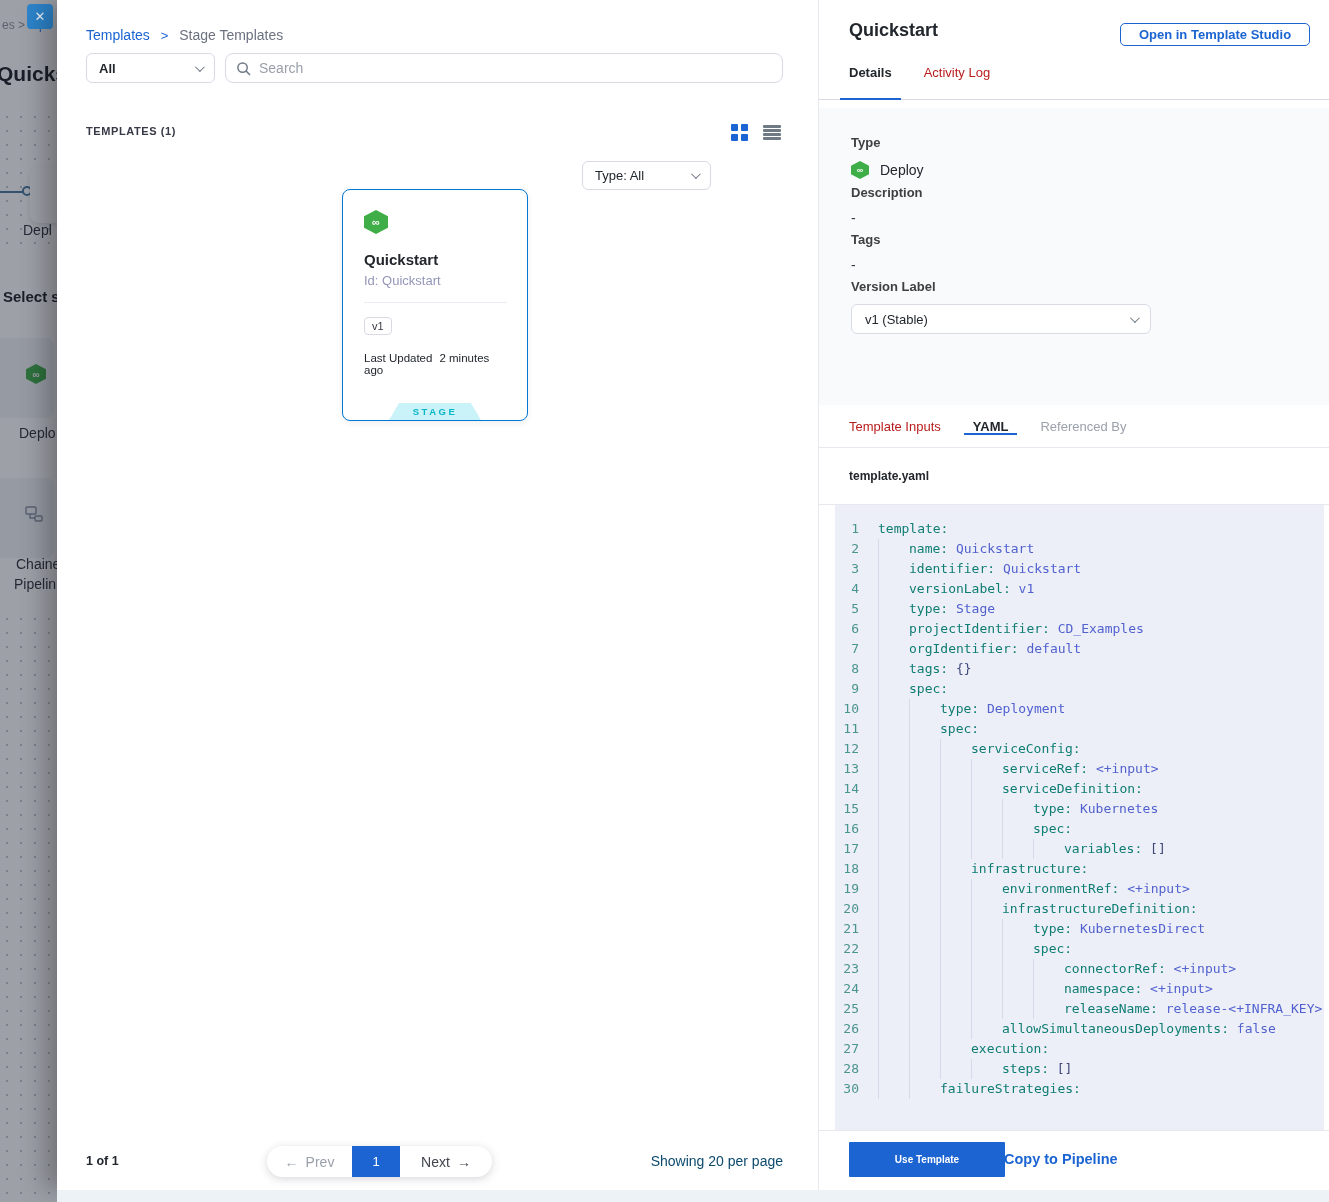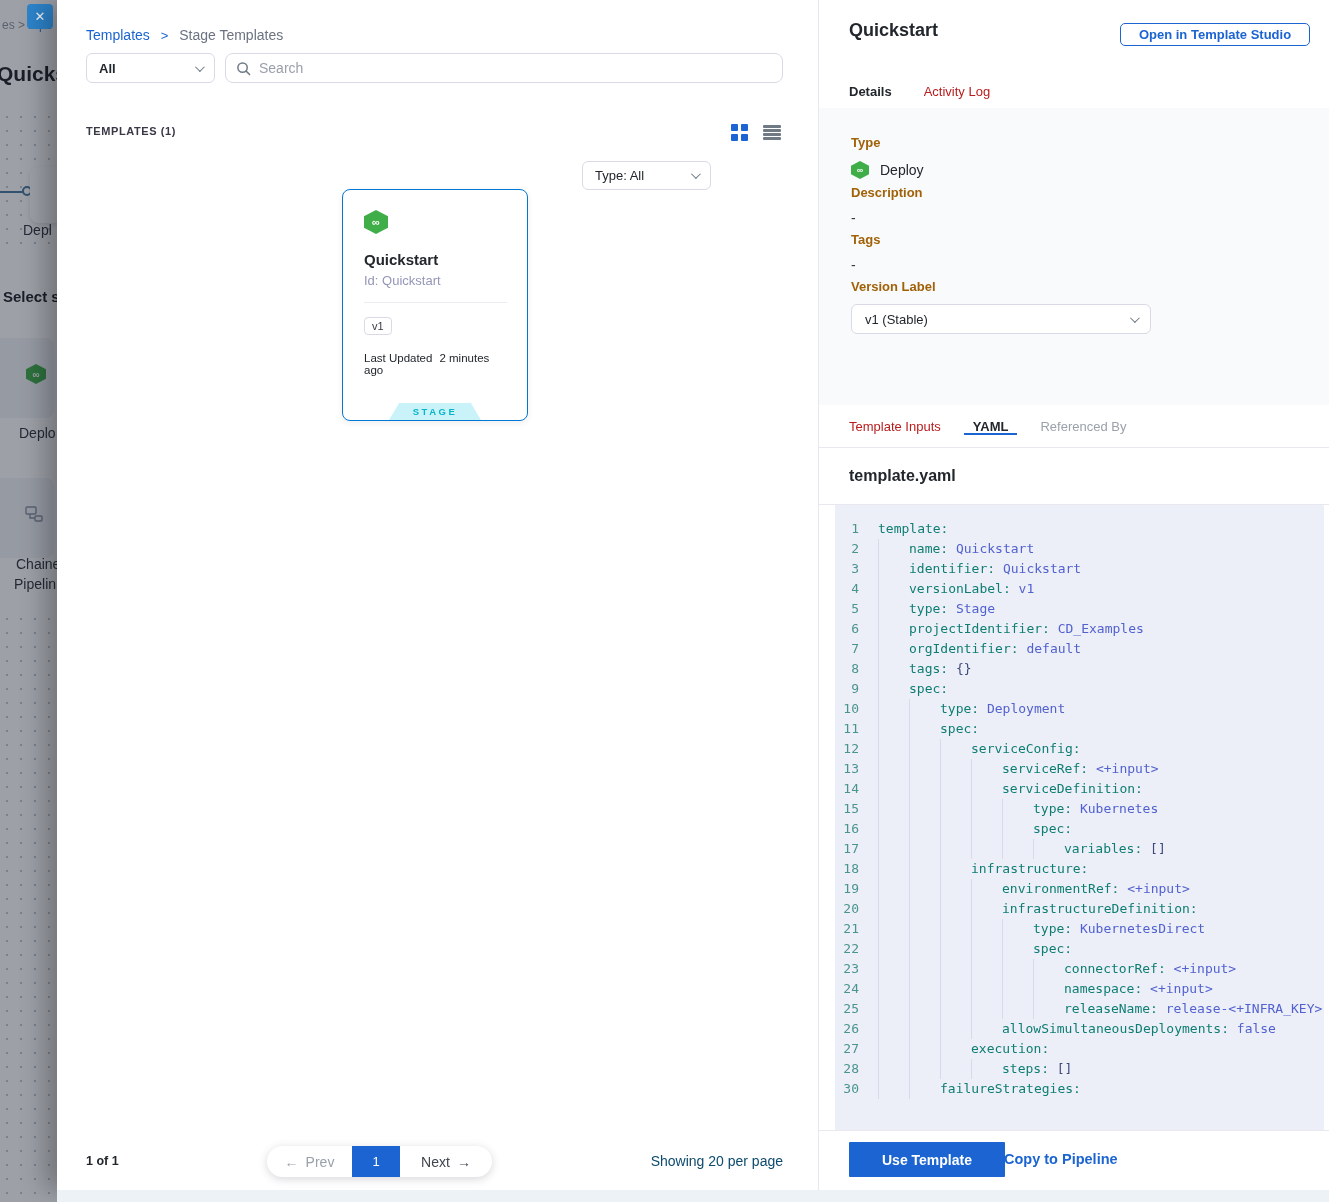--- a/index.html
+++ b/index.html
@@ -102,53 +102,53 @@
   .pager .pg-next{width:92px;display:flex;align-items:center;justify-content:center;gap:7px;
     color:#40454e;font-size:14px;cursor:pointer;}
   .showing{position:absolute;right:35px;top:1153px;font-size:14px;color:#0c4a6e;}
 
   
   .panel-right{position:relative;width:511px;height:100%;background:#fff;border-left:1px solid #e6e8ee;}
   .rp-title{position:absolute;left:30px;top:20px;font-size:18px;font-weight:700;}
   .open-studio{position:absolute;left:301px;top:23px;width:190px;height:23px;border:1.5px solid var(--accent);
     border-radius:5px;background:#fff;color:var(--accent);font-size:13px;font-weight:700;
     display:flex;align-items:center;justify-content:center;cursor:pointer;}
-  .tabs{position:absolute;left:0;top:81px;width:100%;height:38px;border-bottom:1px solid #d9dae6;
+  .tabs{position:absolute;left:0;top:62px;width:100%;height:38px;border-bottom:1px solid #d9dae6;
     display:flex;padding-left:21px;}
   .tab{padding:3px 9px 0;margin-right:14px;font-size:13px;color:#b91c1c;cursor:pointer;position:relative;}
   .tab.active{font-weight:700;color:#22272d;}
   .tab.active::after{content:"";position:absolute;left:0;right:0;bottom:-1px;height:2.5px;background:var(--accent);}
   .tab.muted{color:#9aa1ab;}
   .details-area{position:absolute;left:0;top:108px;width:100%;height:297px;background:#f9fafc;
     padding:27px 30px 0 32px;}
-  .dlabel{font-size:13px;font-weight:700;color:#a16207;}
+  .dlabel{font-size:13px;font-weight:700;color:#404040;}
   .dtype-row{margin-top:11px;display:flex;align-items:center;gap:11px;font-size:14px;color:#22272d;}
   .dval{margin-top:10px;font-size:14px;color:#383946;}
   .mt22{margin-top:6px;}
   .version-select{position:relative;margin-top:10px;width:300px;height:30px;background:#fff;
     border:1px solid #d9dae6;border-radius:6px;display:flex;align-items:center;padding:0 13px;
     font-size:13px;font-weight:500;cursor:pointer;}
   .version-select .chev{margin-left:auto;}
   .subtabs{position:absolute;left:0;top:405px;width:100%;height:43px;background:#fff;border-bottom:1px solid #e8e8ee;
     display:flex;padding-left:21px;align-items:flex-start;padding-top:11px;}
   .yaml-file-bar{position:absolute;left:0;top:448px;width:100%;height:57px;background:#fff;
     border-bottom:1px solid #e8e8ee;display:flex;align-items:center;padding-left:30px;
-    font-size:16px;font-weight:700;}
+    font-size:12px;font-weight:700;}
   .yaml-box{position:absolute;left:16px;right:5px;top:505px;height:625px;background:var(--yaml-bg);
     overflow:hidden;padding-top:14px;}
   .cl{height:20px;white-space:pre;font-family:"DejaVu Sans Mono","Liberation Mono",monospace;
     font-size:13px;line-height:20px;}
   .ln{display:inline-block;width:24px;text-align:right;margin-right:19px;color:var(--yaml-line-number);}
   .g{display:inline-block;width:31px;height:20px;border-left:1px solid #d7daea;vertical-align:top;}
   .k{color:var(--yaml-key);}
   .v{color:var(--yaml-value);}
   .p{color:var(--yaml-punct);}
   .rp-footer{position:absolute;left:0;top:1130px;width:100%;height:60px;background:#fff;border-top:1px solid #e8e8ee;}
   .use-template{position:absolute;left:30px;top:11px;width:156px;height:35px;border:none;border-radius:1px;
-    background:var(--accent);color:#fff;font-size:14px;font-weight:700;cursor:pointer;
+    background:var(--accent);color:#fff;font-size:10px;font-weight:700;cursor:pointer;
     font-family:"Liberation Sans","DejaVu Sans",sans-serif;}
   .copy-link{position:absolute;left:185px;top:20px;font-size:14.5px;font-weight:700;color:var(--accent);cursor:pointer;}
 </style>
 </head>
 <body>
 
 <div id="root">
 
   <div class="bg-page">
     <div class="bg-crumb"><span>es &gt; </span><span class="lnk">Pipe</span></div>

